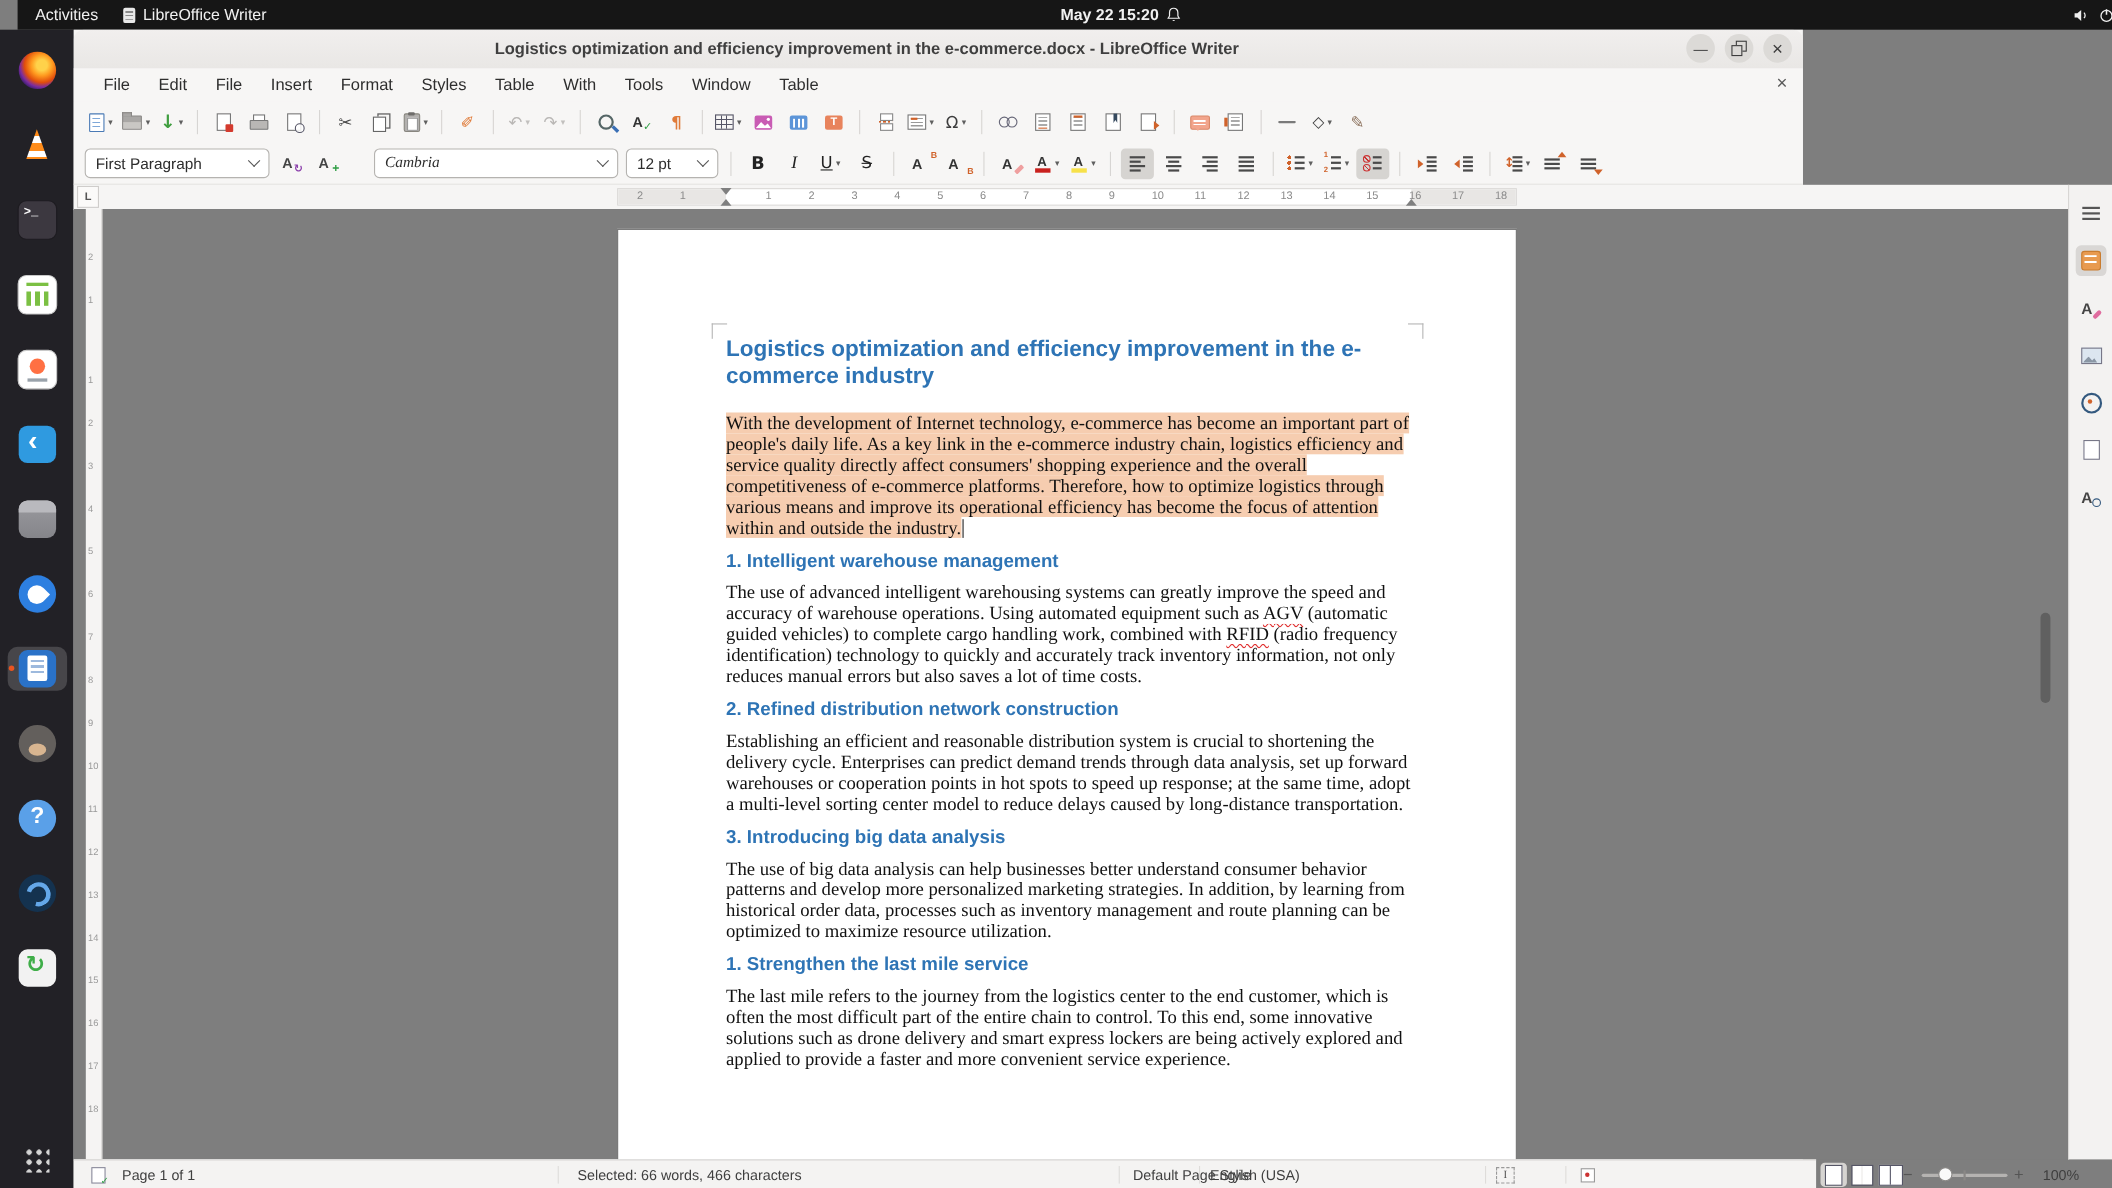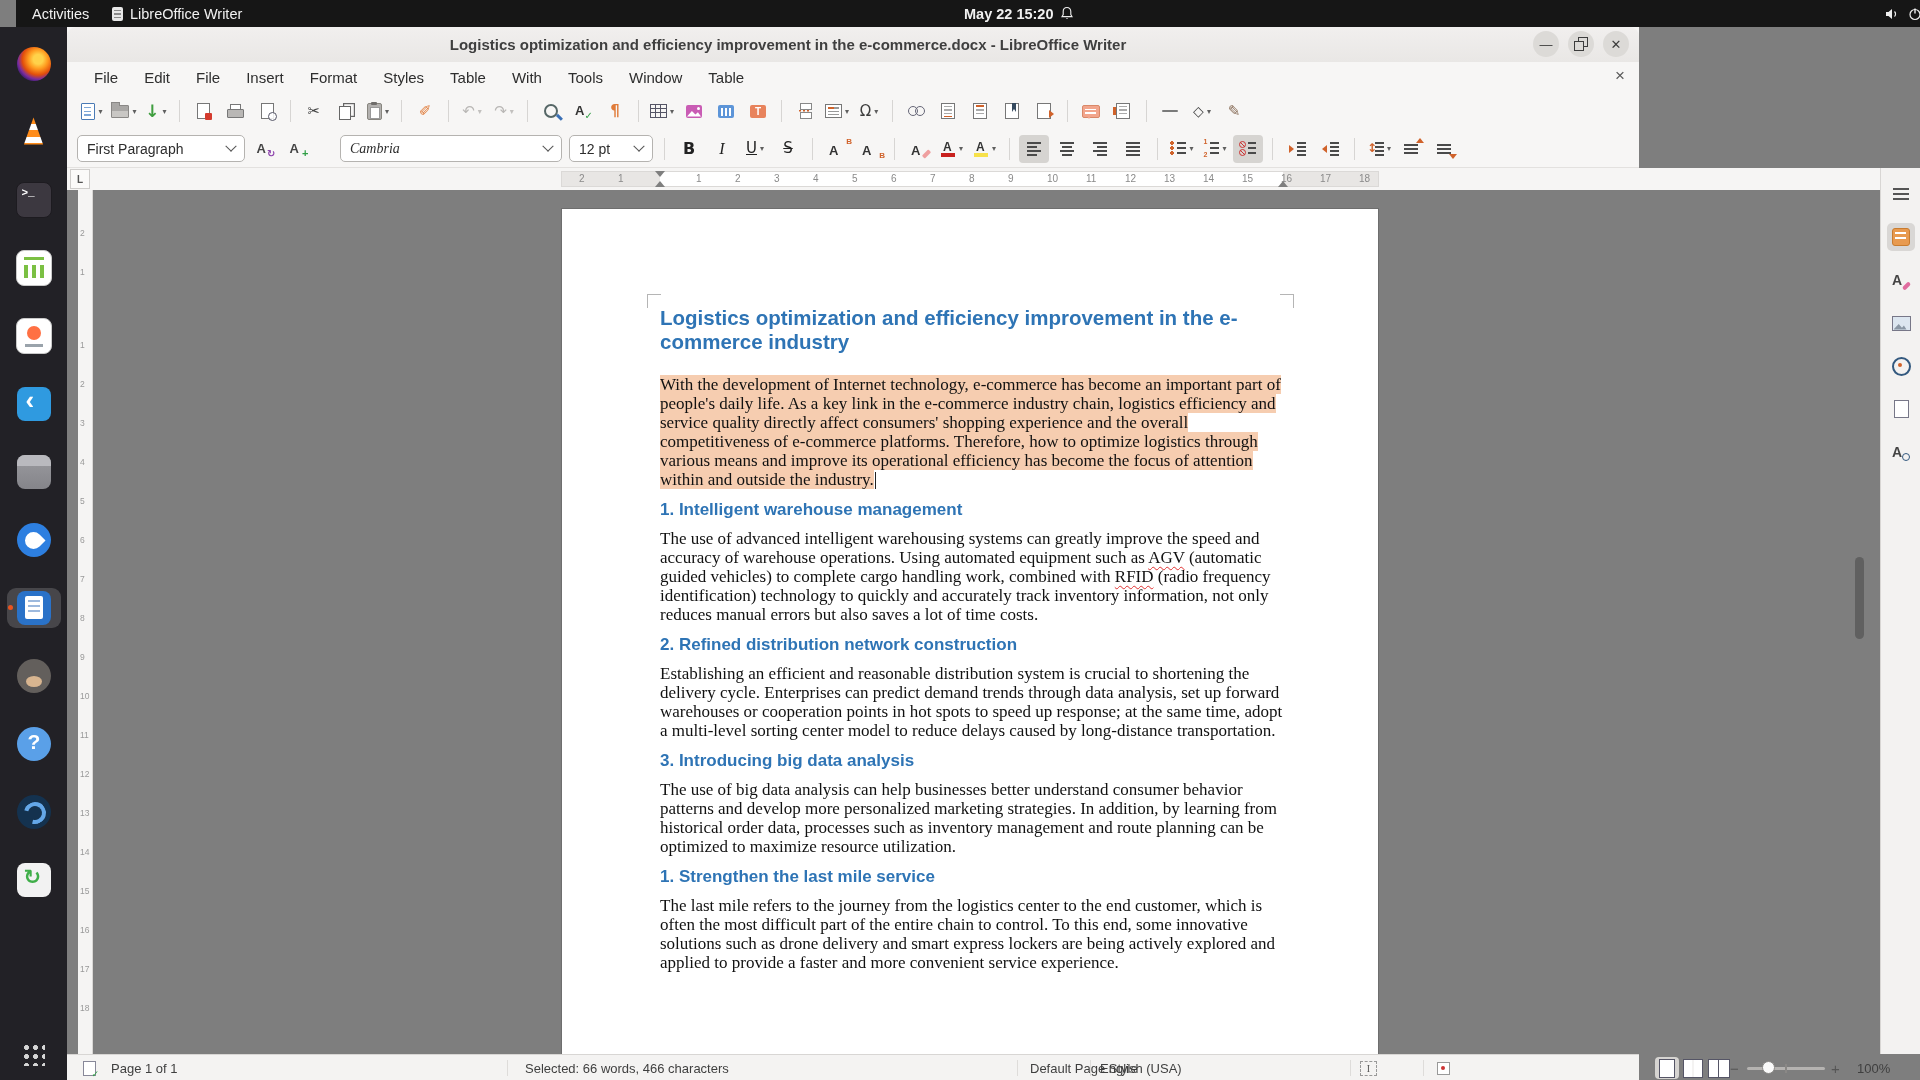--- a/index.html
+++ b/index.html
@@ -254,21 +254,21 @@
   .s-gallery:before{content:"";position:absolute;left:1px;bottom:0;width:13px;height:6px;background:#8a97a5;
     clip-path:polygon(0 100%,40% 10%,65% 70%,80% 35%,100% 100%);}
   .s-nav{width:15px;height:15px;border:2px solid #33597f;border-radius:50%;position:relative;}
   .s-nav:before{content:"";position:absolute;left:4.5px;top:4.5px;width:4px;height:4px;border-radius:50%;background:#d0622a;}
   .s-page{width:13px;height:16px;background:#fff;border:1px solid #778;}
   .s-inspect{width:18px;height:16px;position:relative;}
   .s-inspect:before{content:"A";position:absolute;left:0;top:0;font:700 14px "Liberation Sans",sans-serif;color:#444;}
   .s-inspect:after{content:"";position:absolute;right:0;bottom:-1px;width:6px;height:6px;border:1.6px solid #33597f;border-radius:50%;}
   
   #statusbar{position:absolute;left:0;top:1027px;width:100%;height:26px;background:#f4f3f2;border-top:1px solid #d8d6d4;
-    font-size:13px;color:#3f3f3f;}
+    font-size:13px;color:#3f3f3f;padding-left:12px;}
   .stitem{position:absolute;top:0;height:26px;display:flex;align-items:center;white-space:nowrap;}
   .stsep{position:absolute;top:5px;width:1px;height:16px;background:#dedcda;}
   .st-doc{width:11px;height:13px;background:#fff;border:1px solid #889;position:relative;}
   .st-doc:after{content:"✓";position:absolute;right:-4px;bottom:-4px;font:700 9px "DejaVu Sans",sans-serif;color:#2f9e44;}
   .st-selmode{width:15px;height:13px;border:1px dashed #999;display:flex;align-items:center;justify-content:center;
     font:10px "Liberation Serif",serif;color:#555;}
   .st-mod{width:11px;height:11px;background:#fff;border:1px solid #999;position:relative;}
   .st-mod:after{content:"";position:absolute;left:3px;top:3px;width:4px;height:4px;border-radius:50%;background:#c33;}
   .vw{width:14px;height:17px;background:#fff;border:1px solid #556;}
   .vw2{width:18px;height:17px;background:linear-gradient(to right,#fff 0 8px,#f4f3f2 8px 10px,#fff 10px);border:1px solid #556;}

